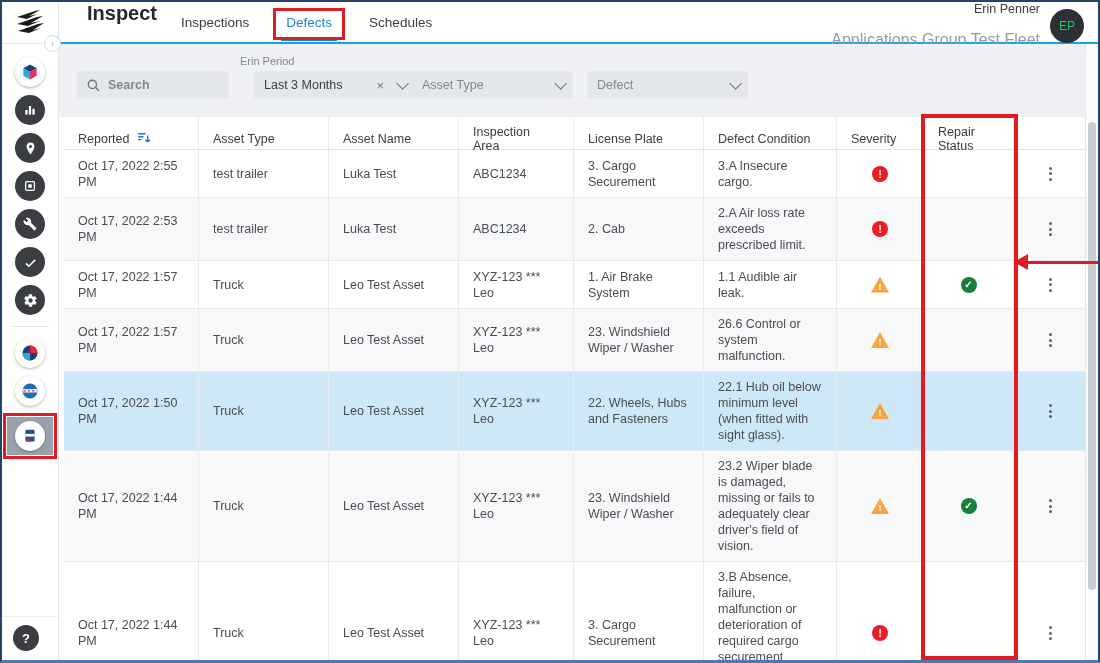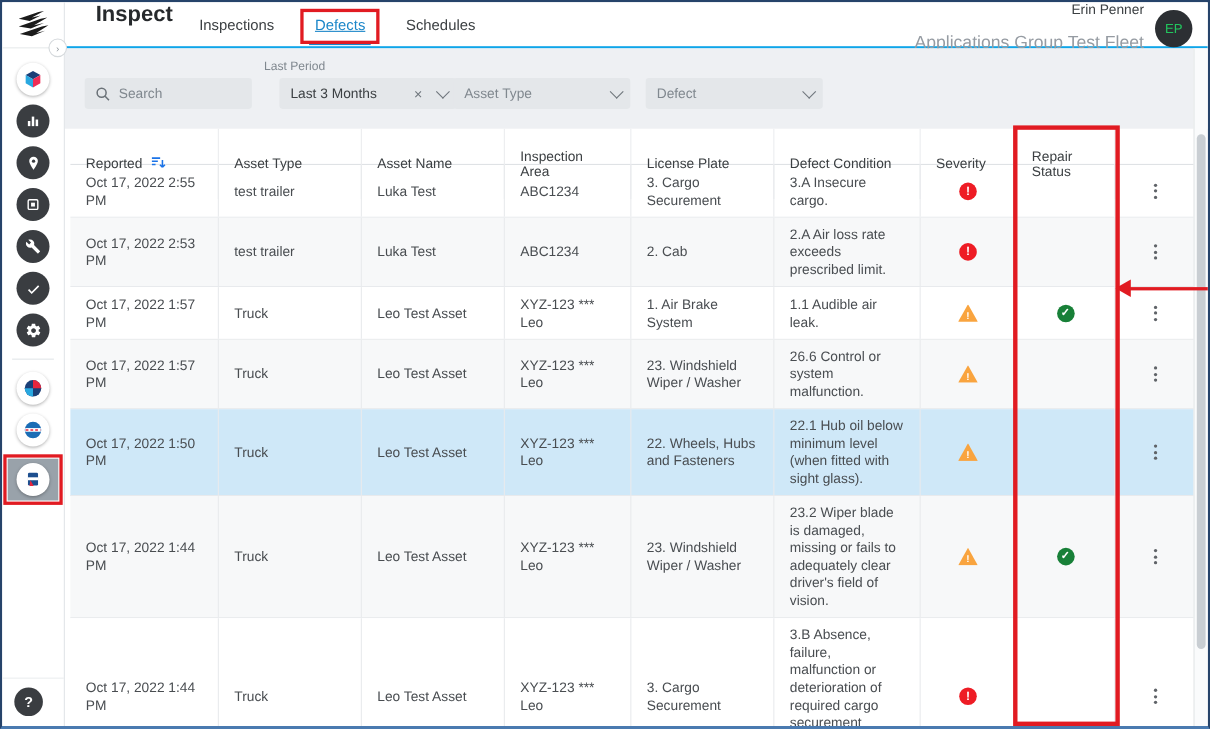--- a/index.html
+++ b/index.html
@@ -25,45 +25,45 @@
   .help-area { position:absolute; bottom:0; left:0; width:56px; border-top:1px solid #eceeef; padding:8px 0 9px 11px; }
   .help-btn { width:26px; height:26px; border-radius:50%; background:#3a3d41; color:#fff; font-size:13px; font-weight:bold;
     display:flex; align-items:center; justify-content:center; cursor:pointer; }
 
   
   .content { margin-left:57px; height:100%; position:relative; }
   .topbar { height:42px; background:#fff; display:flex; align-items:flex-start; padding:0 14px 0 28px; position:relative; border-bottom:2px solid #0ea5e9; }
   .page-title { font-size:20px; font-weight:bold; color:#26292c; }
   .tabs { display:flex; margin-left:22px; gap:33px; height:100%; align-items:stretch; }
   .tab { position:relative; display:flex; align-items:center; font-size:13.5px; color:#3c4043; cursor:pointer; padding:0 2px; }
-  .tab.active { color:#1c87c9;text-decoration:underline; }
+  .tab.active { color:#1c87c9; }
   .tab.active .underline { position:absolute; left:-3px; right:-3px; bottom:1px; height:3px; background:#1c87c9; }
   .tab.active::after { content:''; position:absolute; top:6px; bottom:2px; left:-11px; right:-11px; border:3px solid #e11b22; pointer-events:none; }
   .user { margin-left:auto; display:flex; align-items:center; gap:10px; }
   .user-text { text-align:right; }
   .user-name { font-size:12.5px; color:#3c4043; }
   .user-org { font-size:16px; color:#959ba2; margin-top:15px; }
   .avatar { width:34px; height:34px; border-radius:50%; background:#2c2f33; color:#22c55e; font-size:12px;
     display:flex; align-items:center; justify-content:center; cursor:pointer; }
 
   
   .filterbar { height:73px; background:#eef0f3; position:relative; }
   .field { position:absolute; top:27px; height:28px; background:#e4e7ea; border-radius:3px; display:flex; align-items:center; padding:0 10px; cursor:pointer; }
-  .search { left:18px; width:152px; gap:8px; }
+  .search { left:18px; width:152px; gap:8px;font-weight:bold; }
   .placeholder { font-size:12.5px; color:#80888f; }
   .value { font-size:12.5px; color:#3c4043; }
   .fp-label { position:absolute; top:11px; font-size:11px; color:#80888f; }
   .dd-icons { margin-left:auto; display:flex; align-items:center; gap:12px; color:#6f767d; }
   .x-icon { font-size:13px; line-height:1; cursor:pointer; }
   .chev { width:9px; height:9px; border-right:1.6px solid #6f767d; border-bottom:1.6px solid #6f767d; transform:rotate(45deg) translateY(-3px); }
 
   
   .tablewrap { margin-left:5px; width:1023px; --cols:135px 130px 130px 115px 130px 133px 87px 90px 1fr; }
   .thead { display:grid; grid-template-columns:var(--cols); height:33px; border-bottom:1px solid #dfe2e5; background:#fff; }
-  .th { display:flex; align-items:center; gap:7px; padding:18px 14px; font-size:12.5px; color:#3c4043; border-right:1px solid #ebedef; }
+  .th { display:flex; align-items:center; gap:7px; padding:8px 14px; font-size:12.5px; color:#3c4043; border-right:1px solid #ebedef; }
   .th:last-child { border-right:none; }
   .trow { display:grid; grid-template-columns:var(--cols); border-bottom:1px solid #e8eaed; min-height:48px; background:#fff; cursor:pointer; }
   .trow.alt { background:#f7f8f9; }
   .trow.selected { background:#cfe8f8; }
   .td { padding:7px 14px; font-size:12.5px; color:#494d51; line-height:16px; border-right:1px solid #e8eaed; display:flex; align-items:center; }
   .td:last-child { border-right:none; }
   .td.center { justify-content:center; }
   .sev-major { width:16px; height:16px; border-radius:50%; background:#ee1c25; color:#fff; font-size:11px; font-weight:bold;
     display:flex; align-items:center; justify-content:center; flex:none; }
   .sev-minor { width:18px; height:16px; background:#f9a43f; clip-path:polygon(50% 0,100% 100%,0 100%);
@@ -208,21 +208,21 @@
 
     <div class="filterbar">
       <div class="field search">
         <svg width="13" height="13" viewBox="0 0 14 14">
           <circle cx="5.8" cy="5.8" r="4.4" fill="none" stroke="#6b7278" stroke-width="1.5"></circle>
           <line x1="9.2" y1="9.2" x2="13" y2="13" stroke="#6b7278" stroke-width="1.5"></line>
         </svg>
         <span class="placeholder">Search</span>
       </div>
 
-      <span class="fp-label" style="left:181px;">Last Period</span>
+      <span class="fp-label" style="left:181px;">Erin Period</span>
       <div class="field" style="left:195px; width:161px;">
         <span class="value">Last 3 Months</span>
         <span class="dd-icons">
           <span class="x-icon">×</span>
           <span class="chev"></span>
         </span>
       </div>
 
       <div class="field" style="left:353px; width:161px;">
         <span class="placeholder">Asset Type</span>

